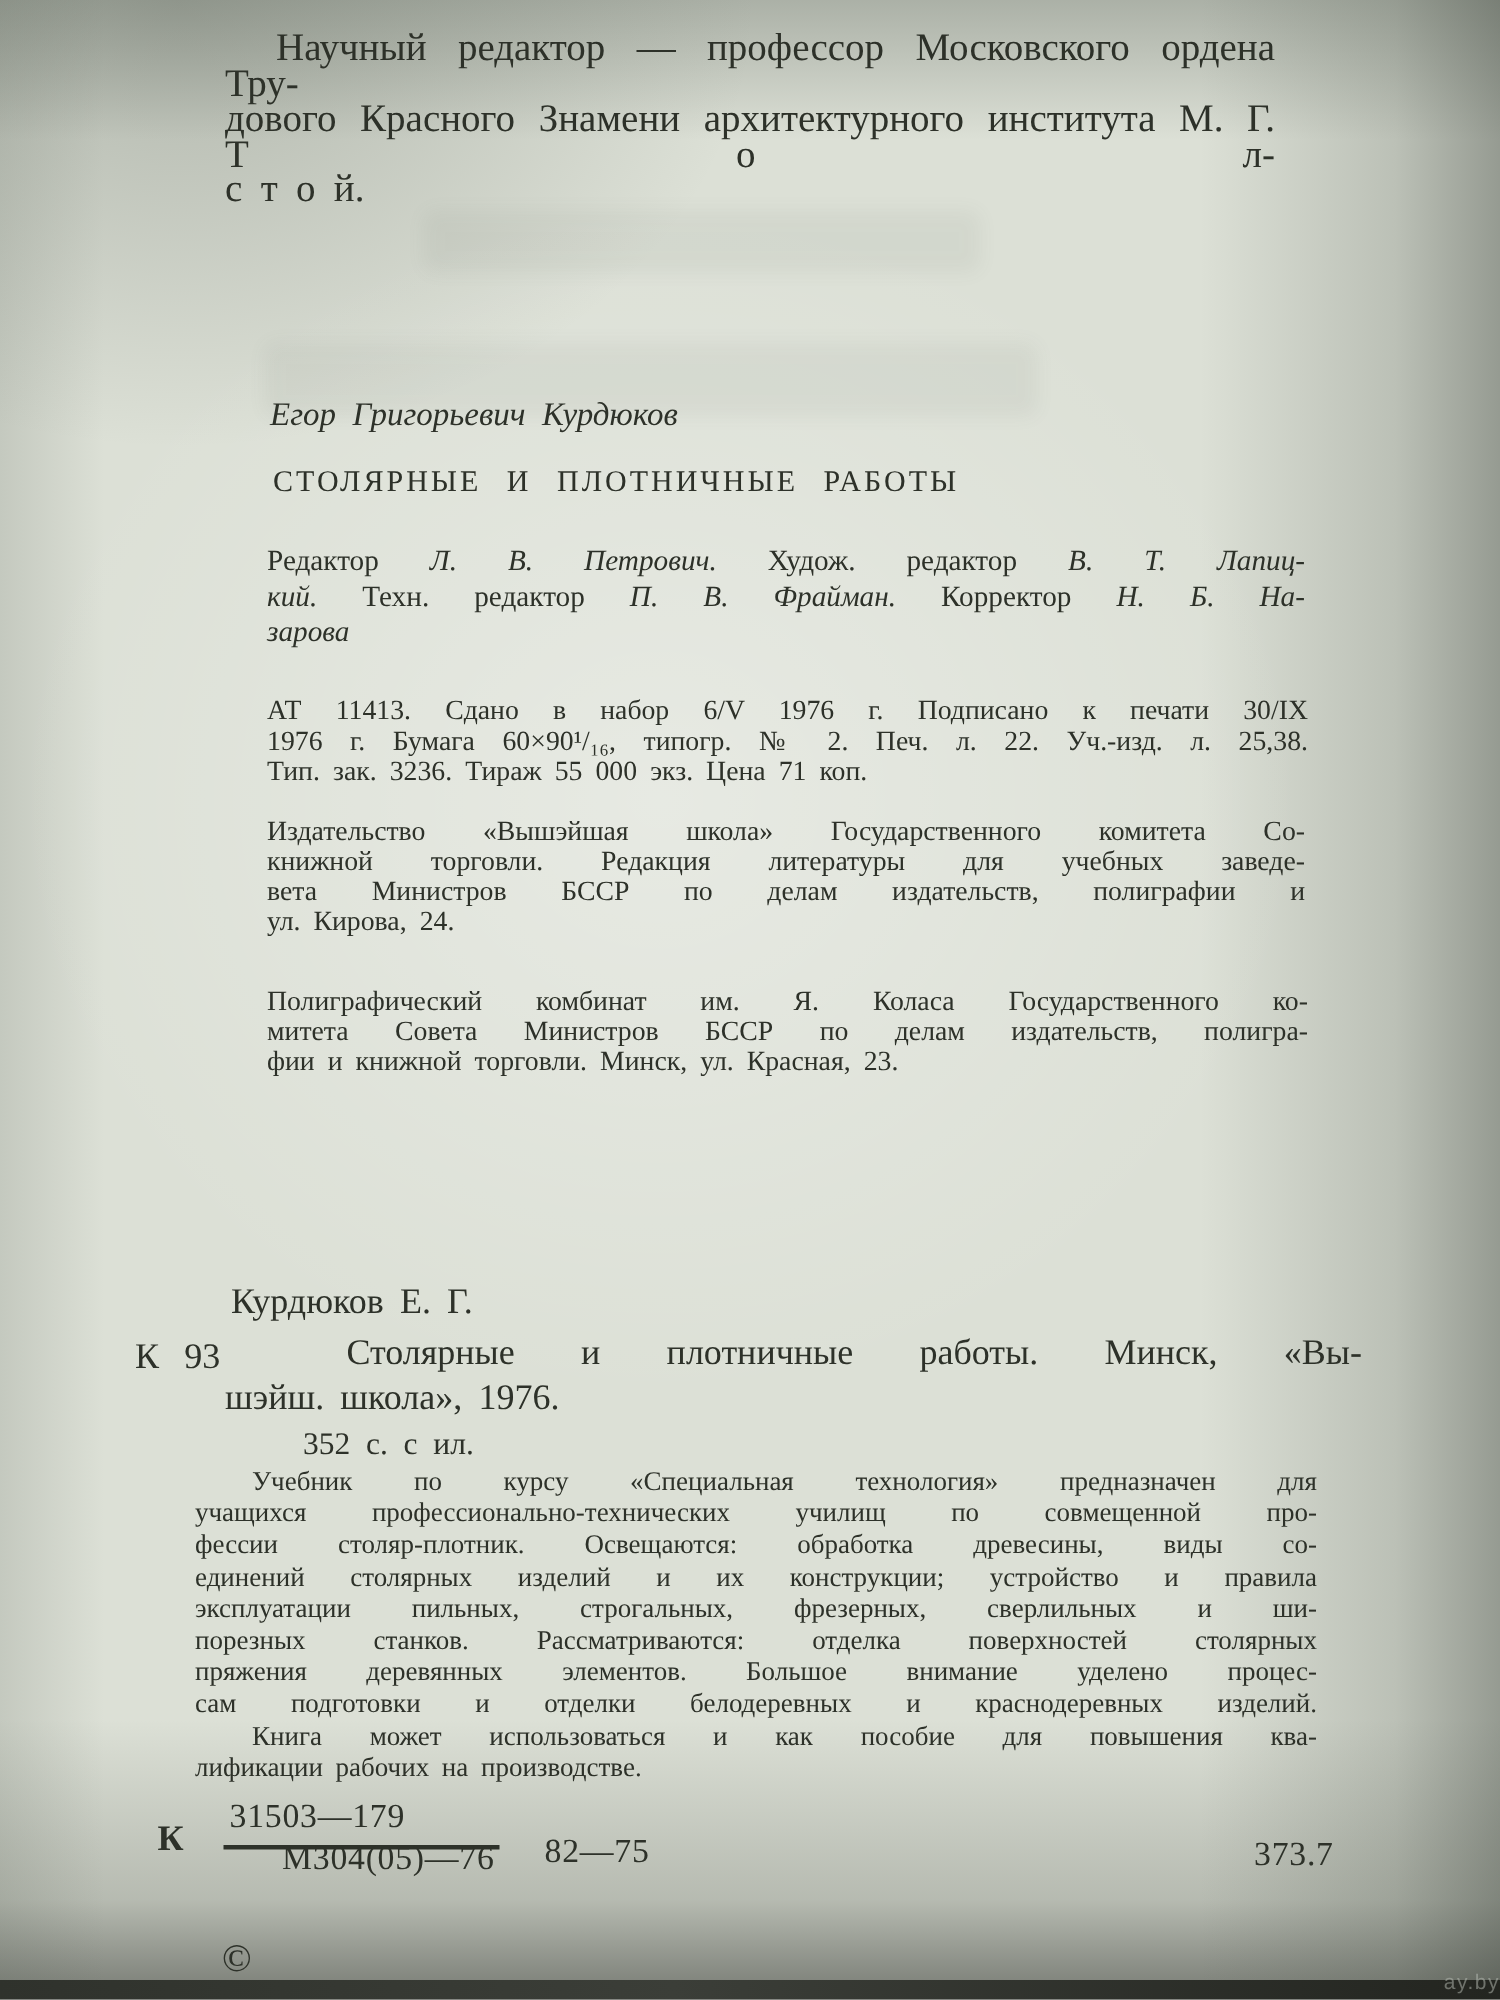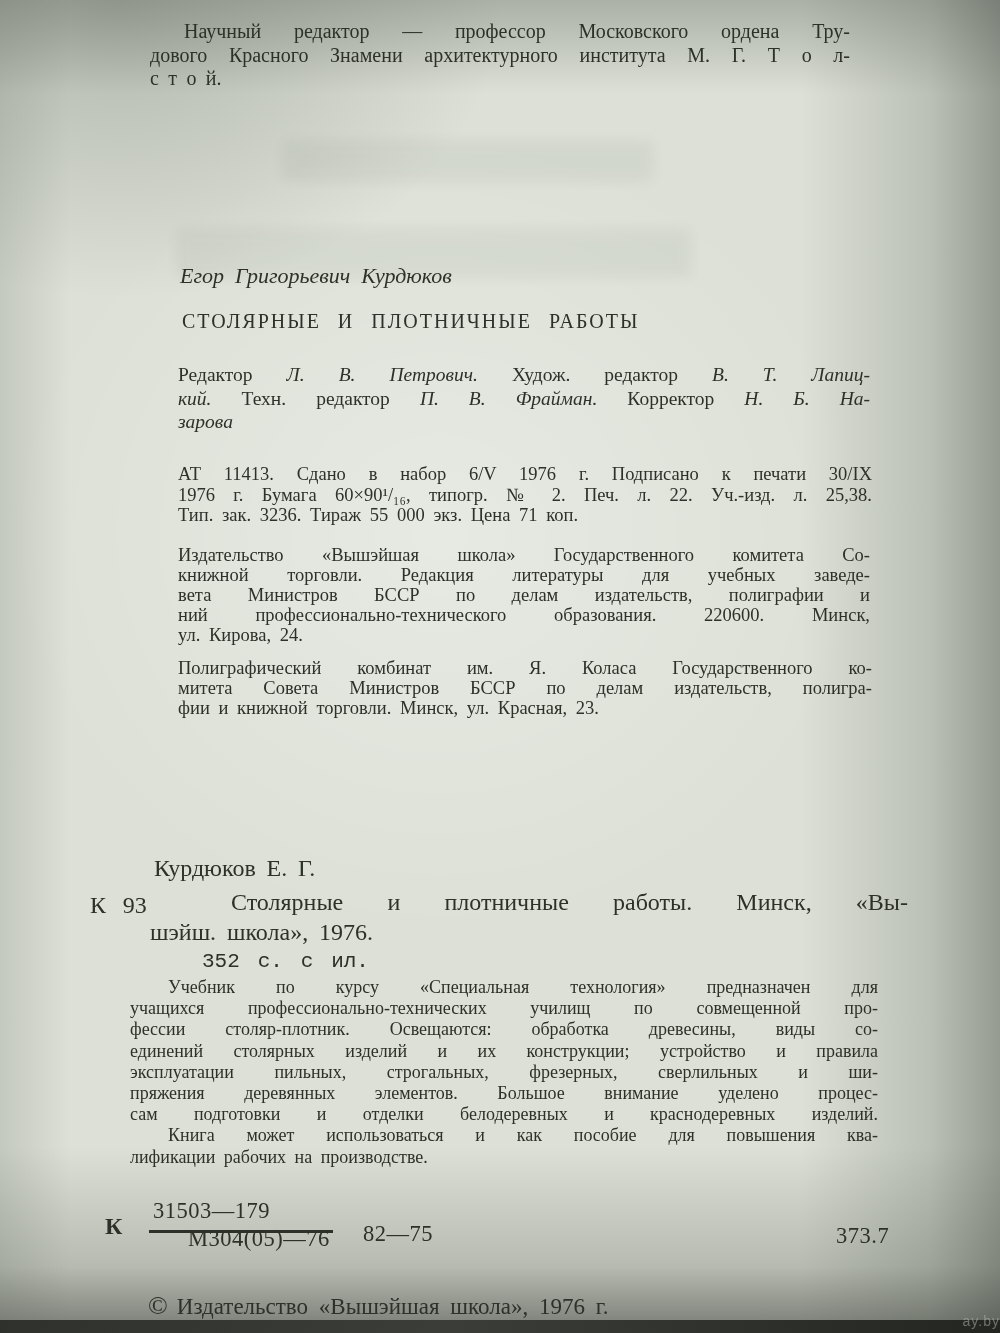--- a/index.html
+++ b/index.html
@@ -16,33 +16,33 @@
       linear-gradient(to bottom, rgba(92,100,90,0.38) 0%, rgba(92,100,90,0) 7%, rgba(92,100,90,0) 86%, rgba(70,75,66,0.25) 95%, rgba(34,37,32,0.55) 100%),
       #dce0d6;
   }
   .tb{position:absolute;}
   .tb .line{text-align:justify;word-spacing:0.22em;}
   .tb .line:not(:last-child){text-align-last:justify;}
   .it{font-style:italic;}
   .ind{text-indent:34px;}
   .jl{text-align-last:justify;}
 
-  .editor-note{left:150px;top:20px;width:700px;font-size:20px;line-height:23.5px;}
+  .editor-note{left:150px;top:20px;width:700px;font-size:26px;line-height:23.5px;}
   .author{left:180px;top:263px;font-size:22px;font-style:italic;word-spacing:0.25em;}
   .book-title{left:182px;top:310px;font-size:20px;letter-spacing:2px;word-spacing:10px;}
   .staff{left:178px;top:363px;width:692px;font-size:19.5px;line-height:23.5px;}
   .imprint{left:178px;top:464px;width:694px;font-size:18.5px;line-height:20.5px;}
   .publisher{left:178px;top:545px;width:692px;font-size:18.5px;line-height:20px;}
   .printing{left:178px;top:658px;width:694px;font-size:18.5px;line-height:20px;}
 
   .cat-author{left:154px;top:855px;font-size:24px;word-spacing:0.2em;}
   .cat-index{left:90px;top:892px;font-size:24px;word-spacing:0.45em;}
   .cat-title1{left:195px;top:889px;width:677px;font-size:24px;word-spacing:0.2em;margin-left:36px;}
   .cat-title2{left:150px;top:919px;font-size:24px;word-spacing:0.2em;}
-  .collation{left:202px;top:950px;font-size:21px;word-spacing:0.25em;font-family:Liberation Mono, monospace;}
+  .collation{left:202px;top:950px;font-size:21px;word-spacing:0.25em;}
 
   .annotation{left:130px;top:977px;width:748px;font-size:18px;line-height:21.2px;}
   .annotation .ind{text-indent:38px;}
 
   .class-letter{left:105px;top:1213px;font-size:24px;font-weight:bold;}
   .frac-top{left:153px;top:1198px;font-size:22.5px;letter-spacing:0.5px;}
   .frac-rule{position:absolute;left:149px;top:1230px;width:184px;height:2.5px;background:#2d3129;}
   .frac-bottom{left:156px;top:1226px;font-size:22.5px;letter-spacing:0.5px;margin-left:32px;}
   .code-mid{left:363px;top:1221px;font-size:22.5px;letter-spacing:0.5px;}
   .code-right{left:836px;top:1223px;font-size:22.5px;letter-spacing:0.5px;}
@@ -86,21 +86,20 @@
   <div class="tb imprint">
     <div class="line">АТ 11413. Сдано в набор 6/V 1976 г. Подписано к печати 30/IX</div>
     <div class="line">1976 г. Бумага 60×90¹/₁₆, типогр. № 2. Печ. л. 22. Уч.-изд. л. 25,38.</div>
     <div class="line">Тип. зак. 3236. Тираж 55 000 экз. Цена 71 коп.</div>
   </div>
 
   <div class="tb publisher">
     <div class="line">Издательство «Вышэйшая школа» Государственного комитета Со-</div>
     <div class="line">книжной торговли. Редакция литературы для учебных заведе-</div>
     <div class="line">вета Министров БССР по делам издательств, полиграфии и</div>
-    <div class="line">ний профессионально-технического образования. 220600. Минск,</div>
     <div class="line">ул. Кирова, 24.</div>
   </div>
 
   <div class="tb printing">
     <div class="line">Полиграфический комбинат им. Я. Коласа Государственного ко-</div>
     <div class="line">митета Совета Министров БССР по делам издательств, полигра-</div>
     <div class="line">фии и книжной торговли. Минск, ул. Красная, 23.</div>
   </div>
 
   <div class="tb cat-author">Курдюков Е. Г.</div>
@@ -108,34 +107,34 @@
   <div class="tb cat-title1 jl">Столярные и плотничные работы. Минск, «Вы-</div>
   <div class="tb cat-title2">шэйш. школа», 1976.</div>
   <div class="tb collation">352 с. с ил.</div>
 
   <div class="tb annotation">
     <div class="line ind">Учебник по курсу «Специальная технология» предназначен для</div>
     <div class="line">учащихся профессионально-технических училищ по совмещенной про-</div>
     <div class="line">фессии столяр-плотник. Освещаются: обработка древесины, виды со-</div>
     <div class="line">единений столярных изделий и их конструкции; устройство и правила</div>
     <div class="line">эксплуатации пильных, строгальных, фрезерных, сверлильных и ши-</div>
+    <div class="line">порезных станков. Рассматриваются: отделка поверхностей столярных</div>
     <div class="line">пряжения деревянных элементов. Большое внимание уделено процес-</div>
     <div class="line">сам подготовки и отделки белодеревных и краснодеревных изделий.</div>
     <div class="line ind">Книга может использоваться и как пособие для повышения ква-</div>
     <div class="line">лификации рабочих на производстве.</div>
   </div>
 
   <div class="tb class-letter">К</div>
   <div class="tb frac-top">31503—179</div>
   <div class="frac-rule"></div>
   <div class="tb frac-bottom">М304(05)—76</div>
   <div class="tb code-mid">82—75</div>
   <div class="tb code-right">373.7</div>
 
   <div class="tb copyright">
     <span class="sym">©</span>
-    <span>Издательство «Вышэйшая школа», 1976 г.</span>
   </div>
 
   <div class="bottom-band"></div>
   <div class="watermark">ay.by</div>
 
 </div>
 
 </body></html>

